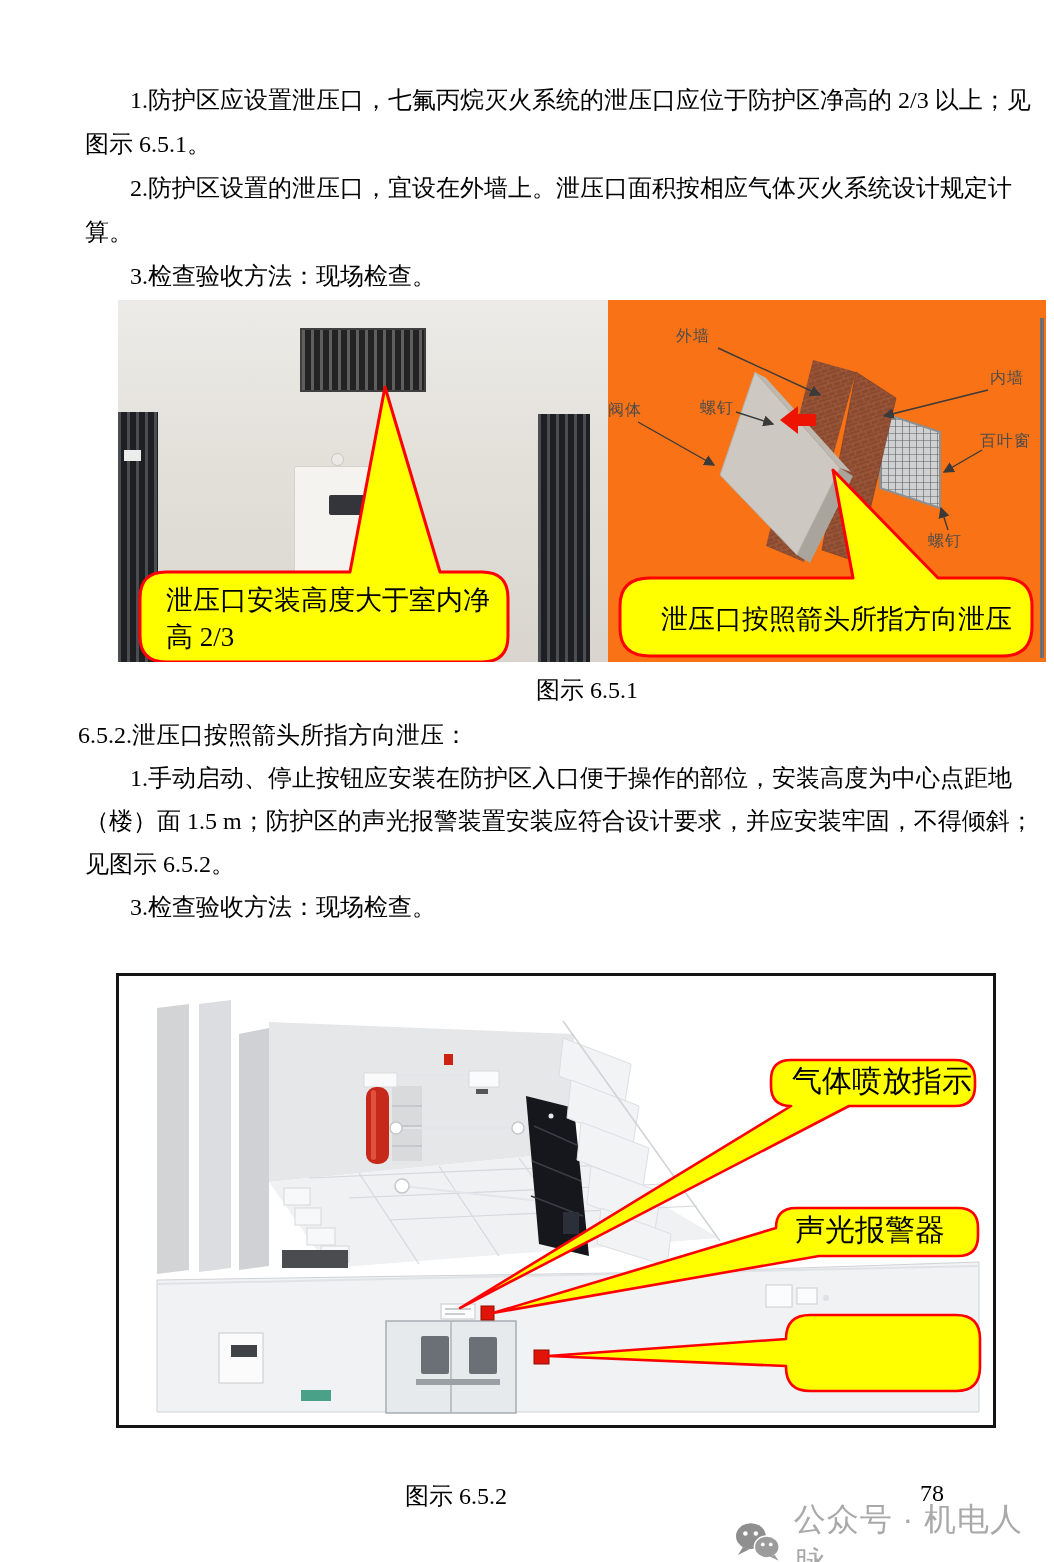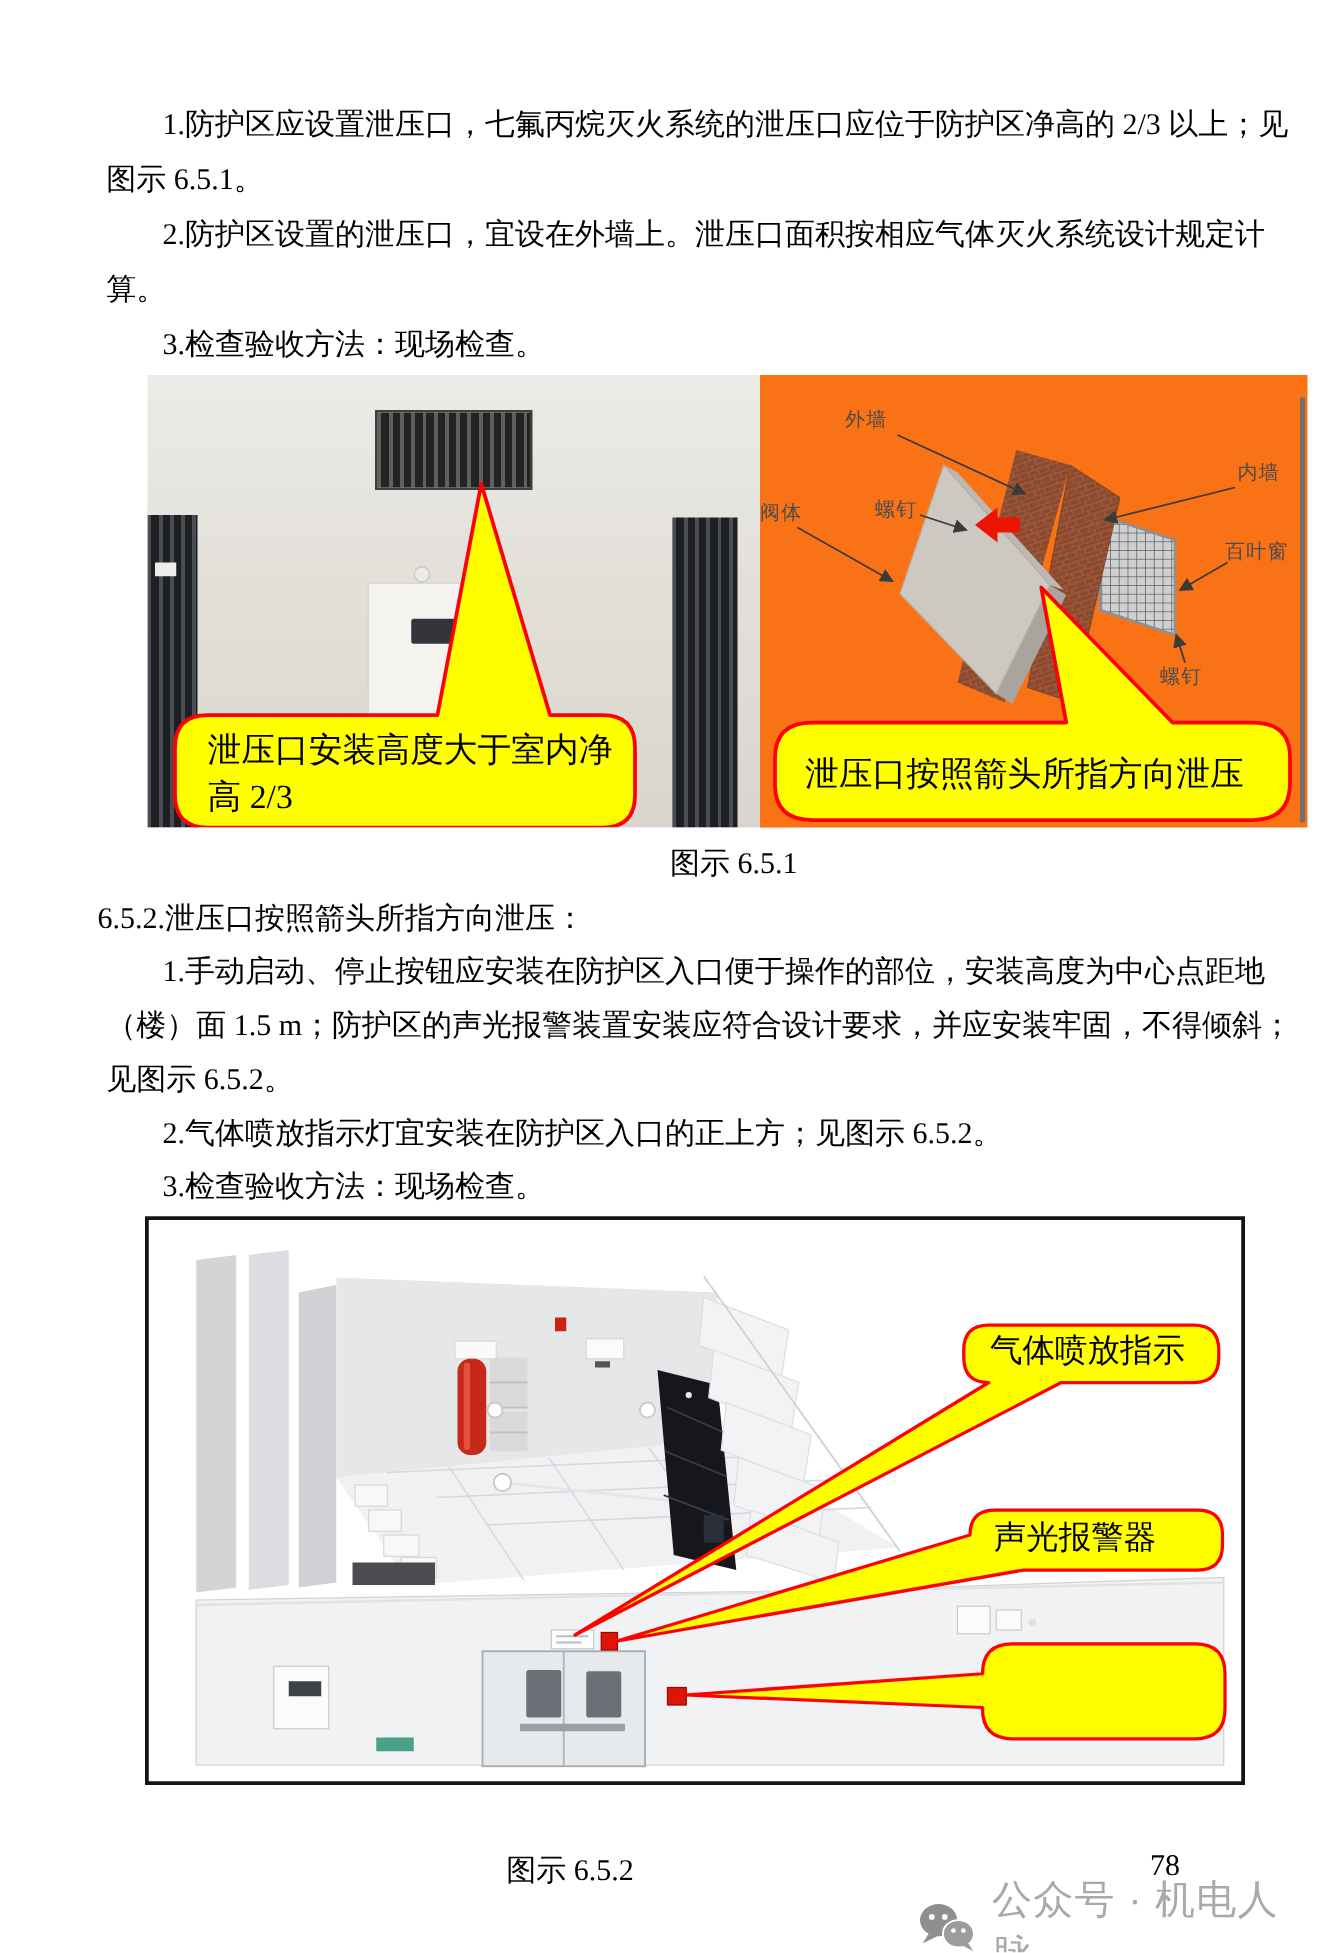--- a/index.html
+++ b/index.html
@@ -23,21 +23,21 @@
      background:repeating-linear-gradient(90deg,#5f5f5f 0 3px,#232323 3px 9px);}
   .ac{position:absolute;background:repeating-linear-gradient(90deg,#4a4d52 0 3px,#1e1f22 3px 9px);}
   .cab{position:absolute;left:176px;top:166px;width:78px;height:122px;background:#f4f3f0;
      border:1px solid #d5d2cb;border-radius:2px;}
   .cab .panel{position:absolute;right:4px;top:28px;width:40px;height:20px;background:#33353a;border-radius:2px;}
   .cab .knob{position:absolute;left:36px;top:-14px;width:11px;height:11px;border-radius:50%;
      background:#eceae6;border:1px solid #c7c4be;}
   .balloon-text{position:absolute;font-size:27px;line-height:37px;color:#000;}
   .lab{position:absolute;font-size:16px;color:#4c4c4c;letter-spacing:1px;
      font-family:"Liberation Serif","DejaVu Serif",serif;}
-  .co-text{position:absolute;font-size:26px;line-height:31px;color:#000;}
+  .co-text{position:absolute;font-size:30px;line-height:31px;color:#000;}
   .pageno{position:absolute;left:920px;top:1480px;font-size:24px;}
   .wm{position:absolute;left:734px;top:1498px;display:flex;align-items:center;gap:12px;
      font-family:"Liberation Sans","DejaVu Sans",sans-serif;color:#a9a9a9;font-size:32px;letter-spacing:1px;}
 </style>
 </head>
 <body>
 
 <div class="page">
 
   <div class="tblock" style="top:78px;">
@@ -100,29 +100,28 @@
       </g>
 
       <path d="M225,170 L245,278 L42,278 Q12,278 12,306 L12,328 Q12,356 42,356 L394,356 Q424,356 424,326 L424,306 Q424,278 394,278 L330,278 Z" fill="#ffff00" stroke="#ff0000" stroke-width="3" stroke-linejoin="round"></path>
     </svg>
     <div class="lab" style="left:68px;top:26px;">外墙</div>
     <div class="lab" style="left:0px;top:100px;">阀体</div>
     <div class="lab" style="left:92px;top:98px;">螺钉</div>
     <div class="lab" style="left:382px;top:68px;">内墙</div>
     <div class="lab" style="left:372px;top:131px;">百叶窗</div>
     <div class="lab" style="left:320px;top:231px;">螺钉</div>
-    <div class="balloon-text" style="left:36px;top:301px;width:385px;">泄压口按照箭头所指方向泄压</div>
+    <div class="balloon-text" style="left:36px;top:301px;width:385px;text-align:center;">泄压口按照箭头所指方向泄压</div>
   </div>
 
   <div class="caption" style="left:90px;top:674px;width:994px;">图示 6.5.1</div>
 
   <div class="tblock tblock2" style="top:714px;">
     <p class="h">6.5.2.泄压口按照箭头所指方向泄压：</p>
     <p>1.手动启动、停止按钮应安装在防护区入口便于操作的部位，安装高度为中心点距地（楼）面 1.5 m；防护区的声光报警装置安装应符合设计要求，并应安装牢固，不得倾斜；见图示 6.5.2。</p>
-    <p>2.气体喷放指示灯宜安装在防护区入口的正上方；见图示 6.5.2。</p>
     <p>3.检查验收方法：现场检查。</p>
   </div>
 
   <div class="fig" id="fig652">
     <svg class="abs" style="left:0;top:0;" width="874" height="449" viewBox="0 0 874 449">
 
       <polygon points="38,32 70,28 70,294 38,298" fill="#d3d4d6"></polygon>
       <polygon points="80,28 112,24 112,292 80,296" fill="#dcdde0"></polygon>
       <polygon points="120,58 150,52 150,290 120,294" fill="#d0d1d4"></polygon>
 

